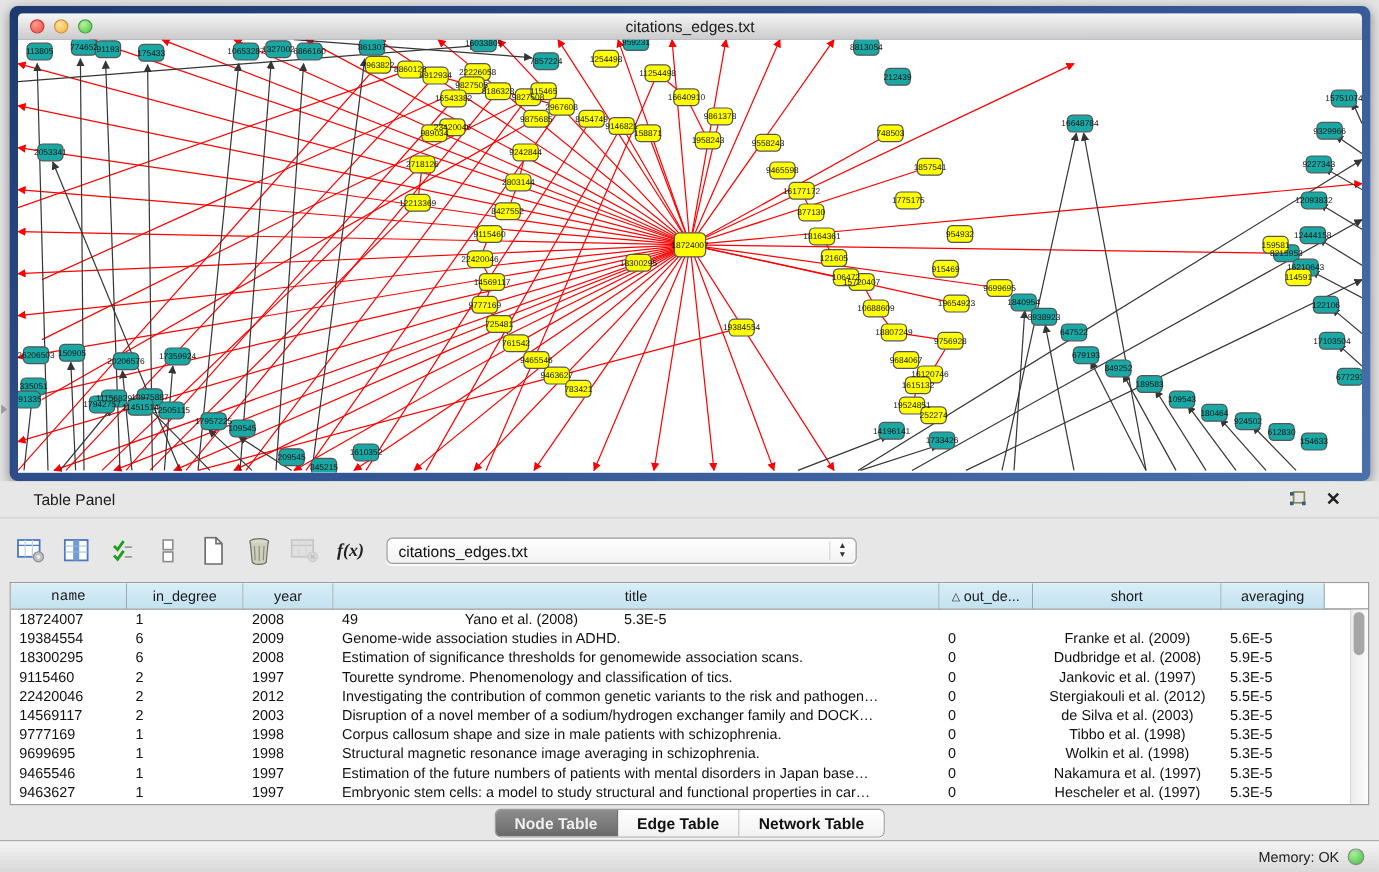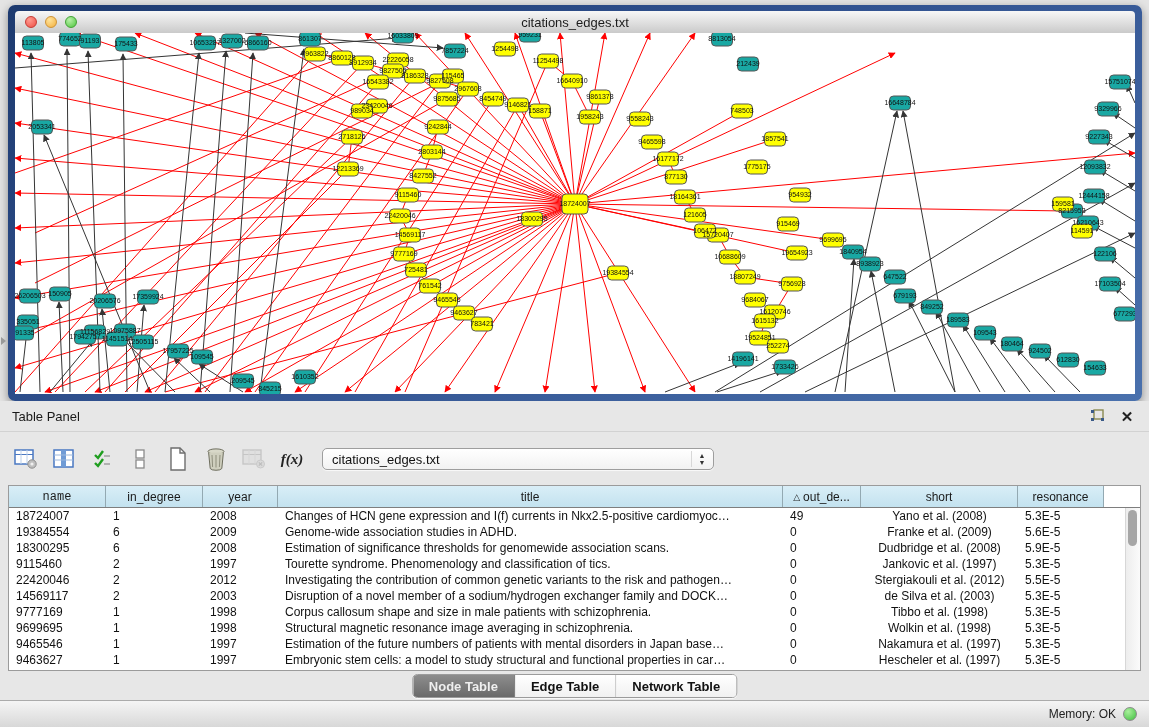--- a/index.html
+++ b/index.html
@@ -33,21 +33,21 @@
   }
   .canvas svg{display:block;}
   .left-splitter-arrow{
     position:absolute;left:1px;top:337px;width:0;height:0;
     border-top:4px solid transparent;border-bottom:4px solid transparent;border-left:5px solid #9a9a9a;
   }
   .split-dots{position:absolute;left:568px;top:402px;width:14px;height:4px;
     background:radial-gradient(circle,#8a8a8a 1.2px,transparent 1.4px);background-size:5px 4px;}
   
   .panel{position:absolute;left:0;top:401px;width:1149px;height:300px;background:#e7e7e7;}
-  .panel-header{height:30px;display:flex;align-items:center;padding:0 12px;border-bottom:1px solid #d2d2d2;}
+  .panel-header{height:30px;display:flex;align-items:center;padding:0 28px;border-bottom:1px solid #d2d2d2;}
   .panel-title{font-size:13px;color:#1a1a1a;}
   .panel-header .spacer{flex:1;}
   .hdr-btn{width:20px;height:20px;display:flex;align-items:center;justify-content:center;margin-left:10px;cursor:default;}
   .close-x{font-size:15px;font-weight:bold;color:#222;line-height:1;}
   
   .toolbar{position:absolute;left:12px;top:42px;height:32px;display:flex;align-items:center;gap:10px;}
   .tb-btn{width:28px;height:26px;display:flex;align-items:center;justify-content:center;}
   .tb-btn.disabled{opacity:.45;}
   .fx{font-family:"Liberation Serif",serif;font-style:italic;font-weight:bold;font-size:15px;color:#222;}
   .combo{
@@ -618,29 +618,28 @@
           <span>title</span>
         </div>
         <div class="th" style="width: 78px;">
           <span class="sort-tri">△</span>
           <span>out_de...</span>
         </div>
         <div class="th" style="width: 157px;">
           <span>short</span>
         </div>
         <div class="th" style="width: 86px;">
-          <span>resonance</span>
+          <span>averaging</span>
         </div>
       </div>
     <div class="tbody" id="tbody">
         <div class="tr">
           <div class="td" style="width: 97px;">18724007</div>
           <div class="td" style="width: 97px;">1</div>
           <div class="td" style="width: 75px;">2008</div>
-          <div class="td" style="width: 505px;">Changes of HCN gene expression and I(f) currents in Nkx2.5-positive cardiomyoc…</div>
           <div class="td" style="width: 78px;">49</div>
           <div class="td center" style="width: 157px;">Yano et al. (2008)</div>
           <div class="td" style="width: 86px;">5.3E-5</div>
         </div>
         <div class="tr">
           <div class="td" style="width: 97px;">19384554</div>
           <div class="td" style="width: 97px;">6</div>
           <div class="td" style="width: 75px;">2009</div>
           <div class="td" style="width: 505px;">Genome-wide association studies in ADHD.</div>
           <div class="td" style="width: 78px;">0</div>

